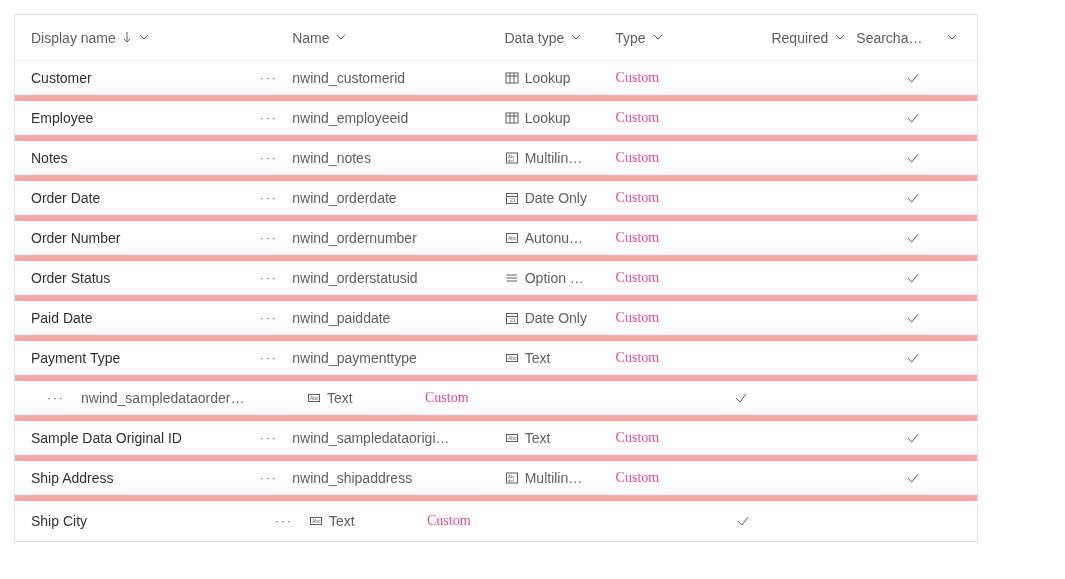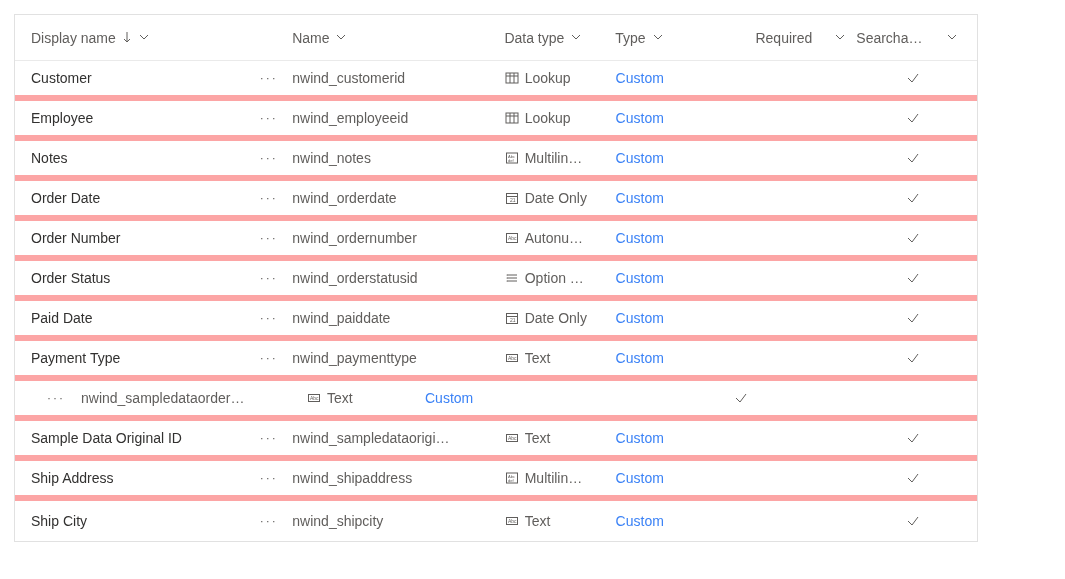--- a/index.html
+++ b/index.html
@@ -53,21 +53,21 @@
   font-size: 14px;
   display:flex;
   align-items:center;
   gap:6px;
   white-space: nowrap;
   overflow: hidden;
   text-overflow: ellipsis;
 }
 .name-cell { color:#605e5c; }
 .dt-cell { color:#605e5c; display:flex; align-items:center; gap:6px;text-align:center;}
-.type-cell { color:#3b82f6; }
+.type-cell { color:#ec4899;font-family:Liberation Serif, serif; }
 .dots {
   color:#605e5c;
   letter-spacing: 2px;
   font-size: 12px;
   cursor: pointer;
   text-align:center;
 }
 .check {
   color:#605e5c;
   display:flex;
@@ -75,21 +75,21 @@
   width:100%;
 }
 .dt-icon {
   display:inline-flex;
   align-items:center;
   justify-content:center;
   color:#605e5c;
 }
 .searchable-header { width:120px; display:flex; align-items:center; gap:24px;}
 .searchable-text { max-width: 70px; overflow:hidden; text-overflow: ellipsis; white-space:nowrap;}
-.required-header { display:flex; justify-content:flex-end; gap:22px; padding-right:10px;}
+.required-header { display:flex; justify-content:flex-end; gap:6px; padding-right:10px;}
 </style>
 </head>
 <body>
 
 <div class="grid-container">
 
   <div class="header-row">
     <div class="col-header col-display">
       <span>Display name</span>
       <span class="sort-arrow">
@@ -431,21 +431,20 @@
               <path d="M2 7 L6 11 L12 3" stroke="#605e5c" stroke-width="1" fill="none"></path>
             </svg>
           </span>
         </div>
       </div>
       <div class="data-row">
         <div class="cell col-display">Ship City</div>
         <div class="col-actions">
           <span class="dots">···</span>
         </div>
-        <div class="cell name-cell col-name">nwind_shipcity</div>
         <div class="dt-cell col-datatype">
           <span class="dt-icon">
             <svg width="14" height="14" viewBox="0 0 14 14">
               <rect x="1.5" y="3.5" width="11" height="7" fill="none" stroke="#605e5c"></rect>
               <text x="3" y="9" font-size="5" fill="#605e5c">Abc</text>
             </svg>
           </span>
           <span>Text</span>
         </div>
         <div class="cell type-cell col-type">Custom</div>

